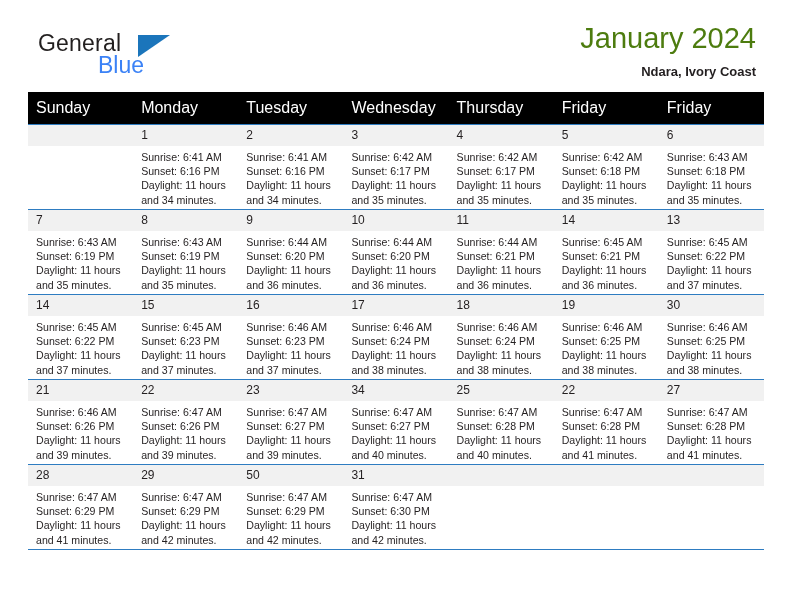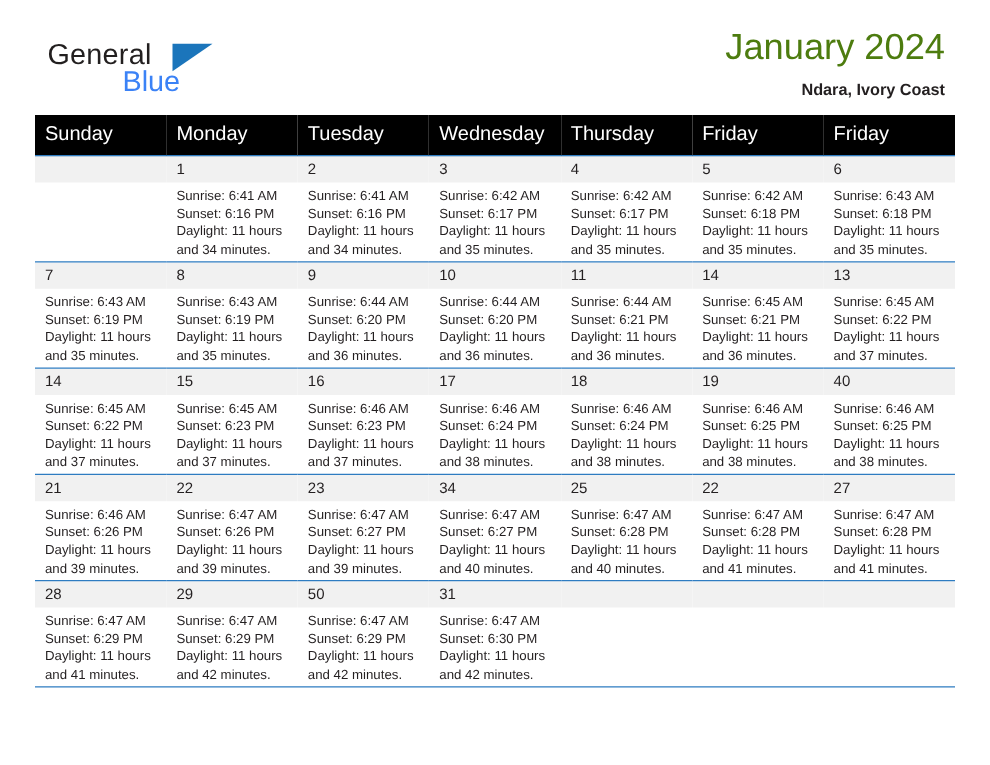--- a/index.html
+++ b/index.html
@@ -342,21 +342,21 @@
           <td>
             <span class="daynum">19</span>
             <div class="info">
               <div>Sunrise: 6:46 AM</div>
               <div>Sunset: 6:25 PM</div>
               <div>Daylight: 11 hours</div>
               <div>and 38 minutes.</div>
             </div>
           </td>
           <td>
-            <span class="daynum">40</span>
+            <span class="daynum">30</span>
             <div class="info">
               <div>Sunrise: 6:46 AM</div>
               <div>Sunset: 6:25 PM</div>
               <div>Daylight: 11 hours</div>
               <div>and 38 minutes.</div>
             </div>
           </td>
         </tr>
         <tr>
           <td>

